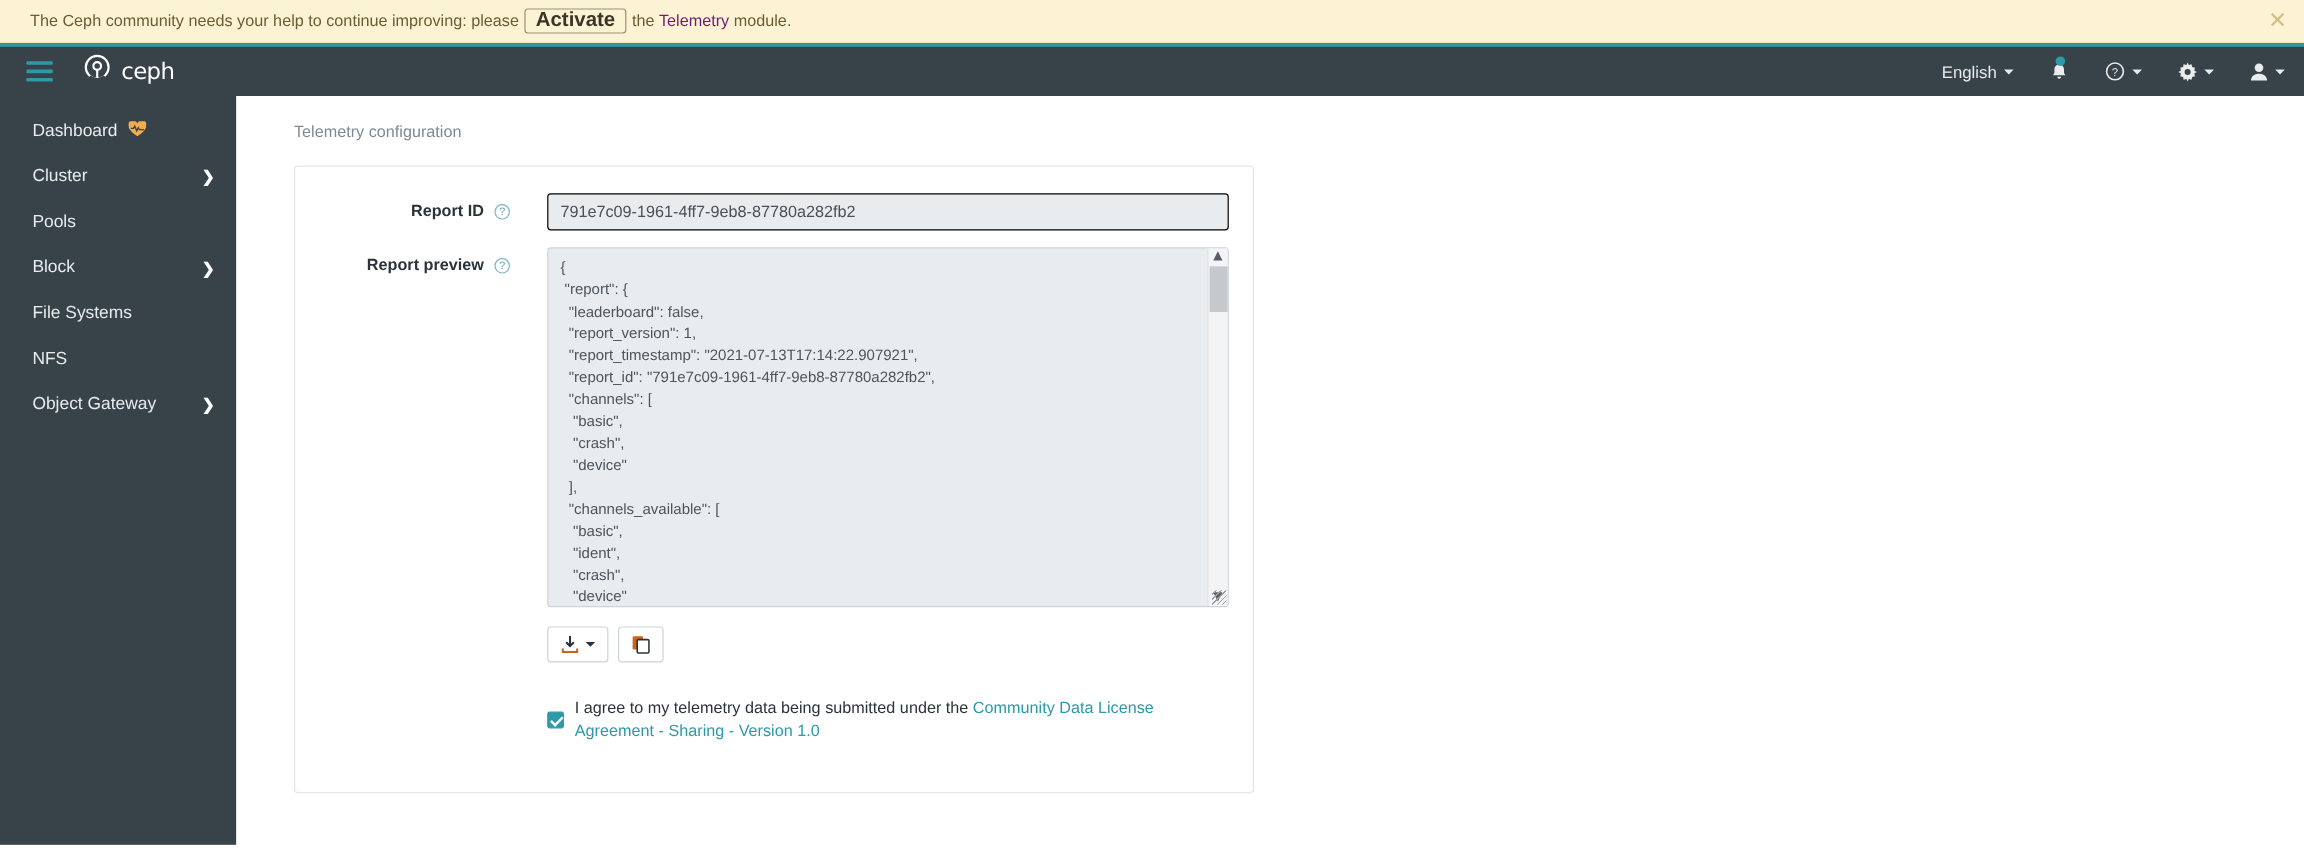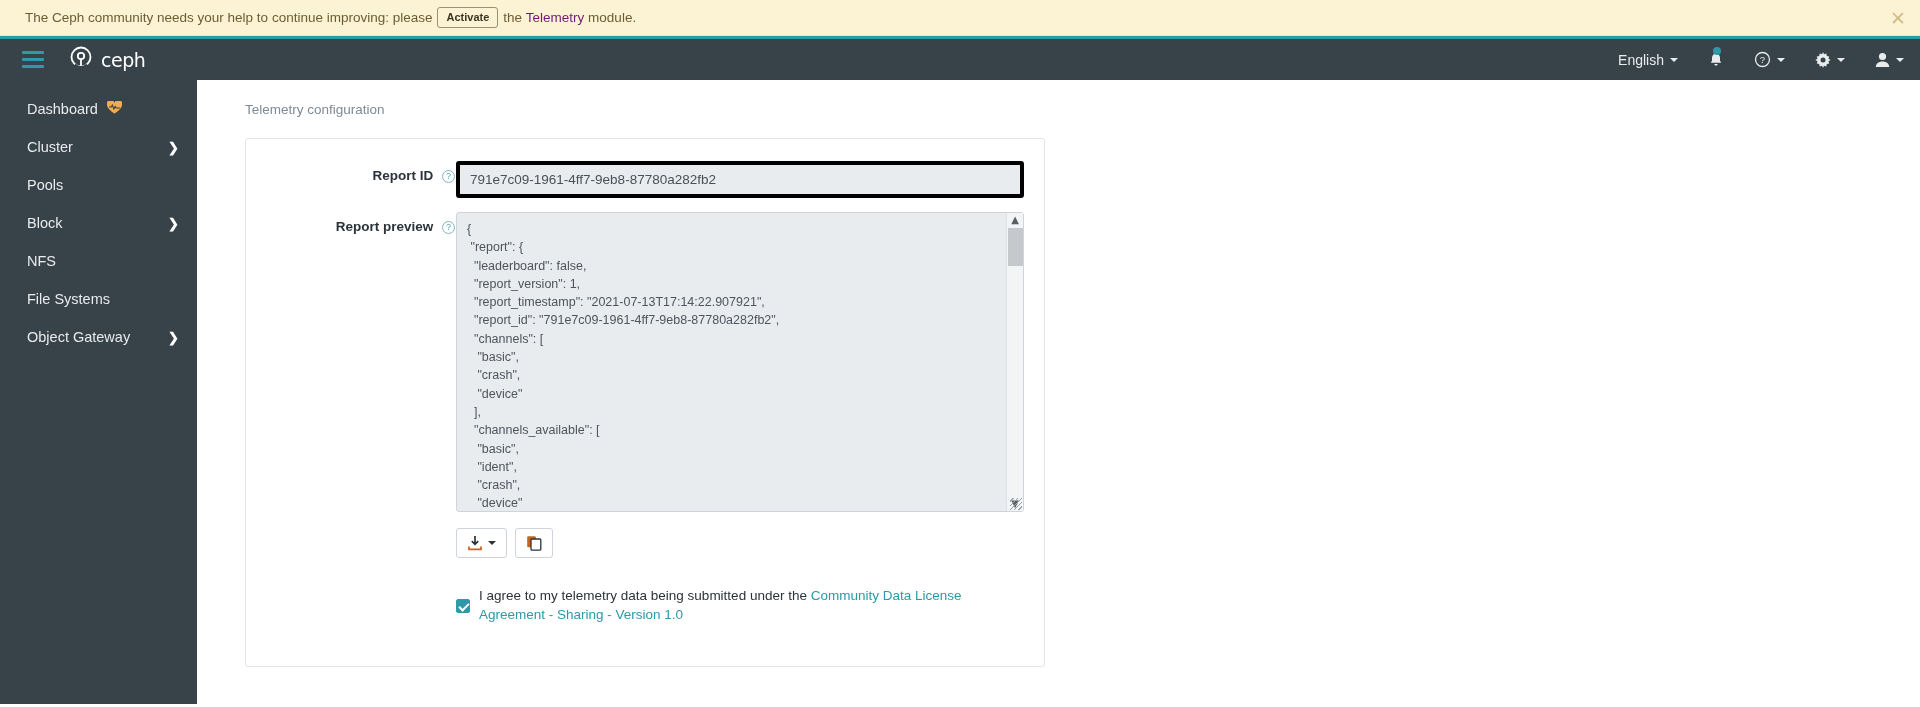--- a/index.html
+++ b/index.html
@@ -25,21 +25,21 @@
     color: #6b5c32;
   }
   .alert-text { white-space: nowrap; }
   .alert-activate {
     display: inline-block;
     margin: 0 5px;
     padding: 1px 8px 2px;
     border: 1px solid #9a9076;
     border-radius: 3px;
     background: #fcf3d4;
-    font-size: 11px;
+    font-size: 17px;
     font-weight: bold;
     color: #3c3526;
     cursor: pointer;
     line-height: 16px;
   }
   .alert-link { color: #701a75; text-decoration: none; cursor: pointer; }
   .alert-close {
     position: absolute;
     right: 14px; top: 50%;
     transform: translateY(-50%);
@@ -148,21 +148,21 @@
     font-size: 16.5px;
     color: #2b333a;
   }
   .card-body { padding: 22px 20px 10px; }
 
   .form-row { display: flex; margin-bottom: 14px; }
   .form-label {
     width: 190px;
     flex: 0 0 190px;
     text-align: right;
-    padding-right: 1px;
+    padding-right: 31px;
     padding-top: 7px;
     font-size: 13.5px;
     font-weight: bold;
     color: #2b333a;
   }
   .help-icon {
     display: inline-block;
     margin-left: 5px;
     width: 13px; height: 13px;
     border: 1px solid #7fb6c4;
@@ -172,21 +172,21 @@
     line-height: 11px;
     text-align: center;
     font-weight: normal;
     cursor: help;
     vertical-align: 1px;
   }
   .form-field { flex: 1; }
   .text-input {
     width: 100%;
     padding: 7px 10px;
-    border: 4px solid #000000;
+    border: 1px solid #000000;
     border-radius: 3px;
     background: #e9ecef;
     font-size: 13.5px;
     color: #495057;
     font-family: "Liberation Sans", sans-serif;
   }
 
   .ta-wrap { position: relative; }
   .json-area {
     width: 100%;
@@ -361,24 +361,24 @@
       <span class="chev">❯</span>
     </div>
     <div class="side-item">
       <span class="side-label">Pools</span>
     </div>
     <div class="side-item">
       <span class="side-label">Block</span>
       <span class="chev">❯</span>
     </div>
     <div class="side-item">
+      <span class="side-label">File Systems</span>
+    </div>
+    <div class="side-item">
       <span class="side-label">NFS</span>
-    </div>
-    <div class="side-item">
-      <span class="side-label">File Systems</span>
     </div>
     <div class="side-item">
       <span class="side-label">Object Gateway</span>
       <span class="chev">❯</span>
     </div>
   </div>
 
   <div class="content">
     <div class="breadcrumb">Telemetry configuration</div>
 

